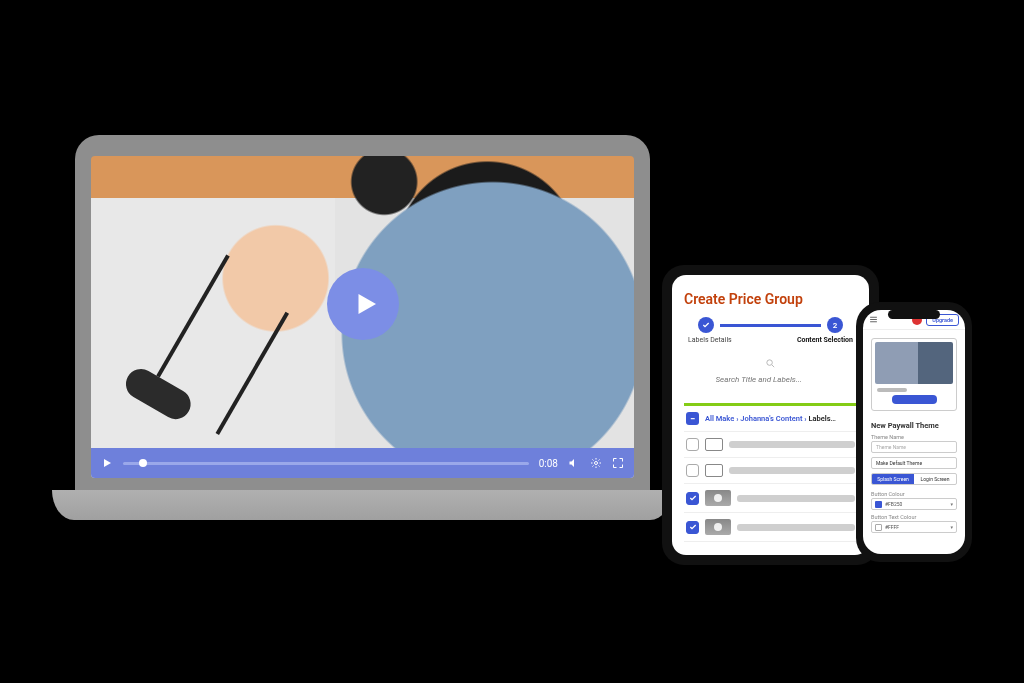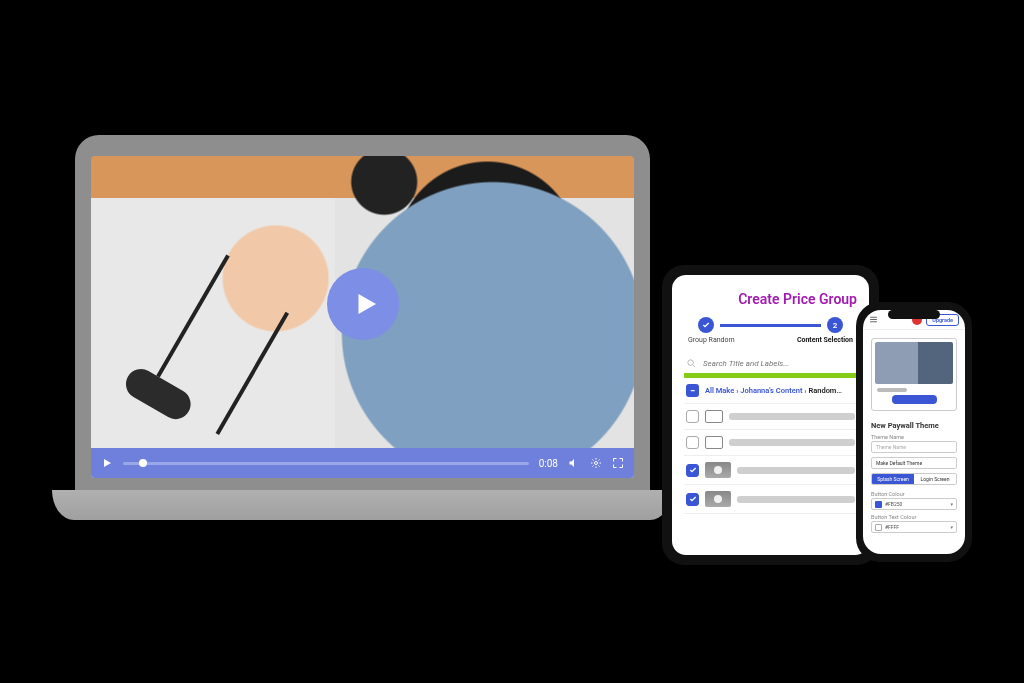--- a/index.html
+++ b/index.html
@@ -120,44 +120,45 @@
   .tablet-screen {
     width: 100%; height: 100%;
     background: #fff;
     border-radius: 14px;
     padding: 10px 12px 0;
     overflow: hidden;
     font-size: 8px;
     color: #333;
   }
   .tablet h1 {
-    text-align: right;
+    text-align: left;
     font-weight: 600;
     font-size: 14px;
-    color: #a21caf;
+    color: #c2410c;
     margin: 6px 0 10px;
   }
   .stepper { display: flex; align-items: center; justify-content: center; gap: 6px; padding: 0 14px; }
   .step-dot {
     width: 16px; height: 16px; border-radius: 50%;
     background: #3a56d4; color: #fff;
     display: flex; align-items: center; justify-content: center;
     font-size: 8px; font-weight: 600;
   }
   .step-line { flex: 1; height: 3px; background: #3a56d4; }
   .step-dot.done svg { width: 8px; height: 8px; }
   .step-labels { display: flex; justify-content: space-between; font-size: 7px; margin: 3px 4px 10px; color: #444; }
   .step-labels span:last-child { font-weight: 700; color: #111; }
 
   .search-row {
     display: flex; align-items: center; gap: 6px;
-    border-bottom: 5px solid #84cc16;
-    padding: 4px 2px 4px;
+    border-bottom: 3px solid #84cc16;
+    padding: 4px 2px 19px;
     color: #888;
     font-size: 8px;
+    flex-direction: column;
   }
   .search-row svg { width: 11px; height: 11px; opacity: .5; }
   .search-row input {
     flex: 1; border: none; outline: none; font-size: 8px; color: #555;
     font-style: italic;
   }
 
   .breadcrumb-row {
     display: flex; align-items: center; gap: 6px;
     padding: 6px 2px;
@@ -366,35 +367,35 @@
     <div class="stepper">
       <div class="step-dot done">
         <svg viewBox="0 0 24 24">
             <path d="M4 12l5 5L20 6" stroke="#fff" stroke-width="4" fill="none"></path>
           </svg>
       </div>
       <div class="step-line"></div>
       <div class="step-dot">2</div>
     </div>
     <div class="step-labels">
-      <span>Group Random</span>
+      <span>Labels Details</span>
       <span>Content Selection</span>
     </div>
 
     <div class="search-row">
       <svg viewBox="0 0 24 24">
         <circle cx="10" cy="10" r="6" fill="none" stroke="#666" stroke-width="2"></circle>
         <path d="M15 15l5 5" stroke="#666" stroke-width="2"></path>
       </svg>
       <input placeholder="Search Title and Labels..." style="">
     </div>
 
     <div class="breadcrumb-row">
       <div class="dash-box">−</div>
-      <div class="crumbs" id="crumbs"><span>All Make</span><span style="color: rgb(58, 86, 212);"> › </span><span>Johanna's Content</span><span style="color: rgb(58, 86, 212);"> › </span><span style="color: rgb(34, 34, 34);">Random…</span></div>
+      <div class="crumbs" id="crumbs"><span>All Make</span><span style="color: rgb(58, 86, 212);"> › </span><span>Johanna's Content</span><span style="color: rgb(58, 86, 212);"> › </span><span style="color: rgb(34, 34, 34);">Labels…</span></div>
     </div>
 
     <div id="file-list">
         <div class="list-row">
           <div class="cb"></div>
           <div class="list-thumb folder"></div>
           <div class="list-label" title="Telecrafter Services"></div>
         </div>
         <div class="list-row">
           <div class="cb"></div>

